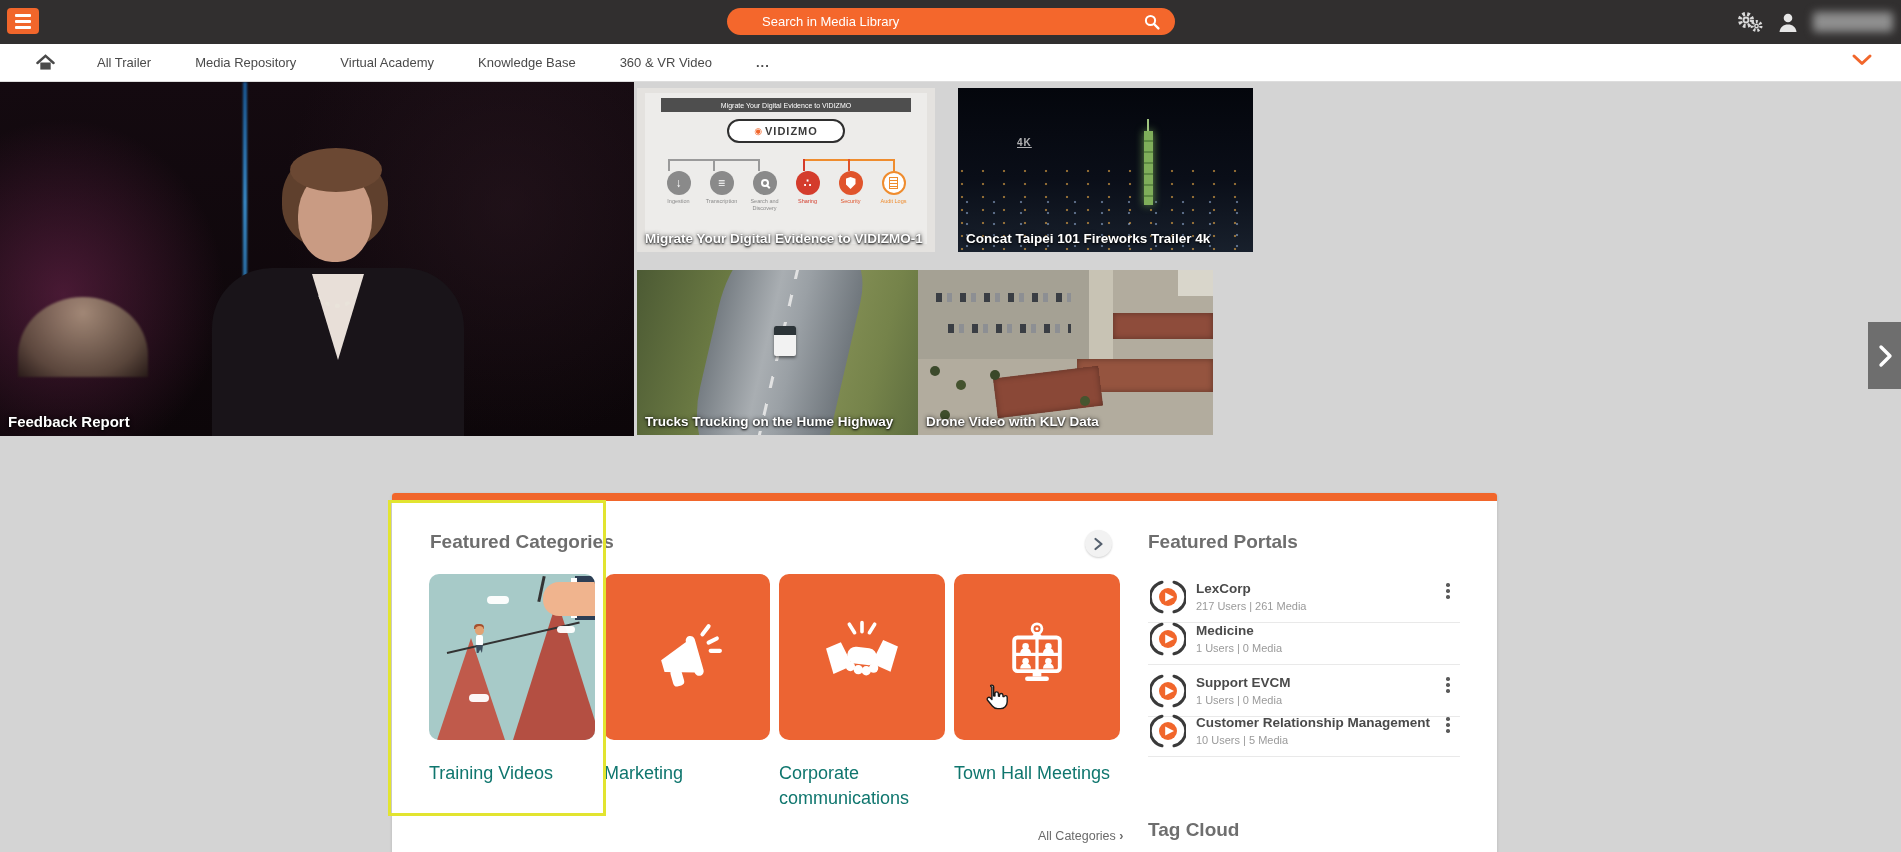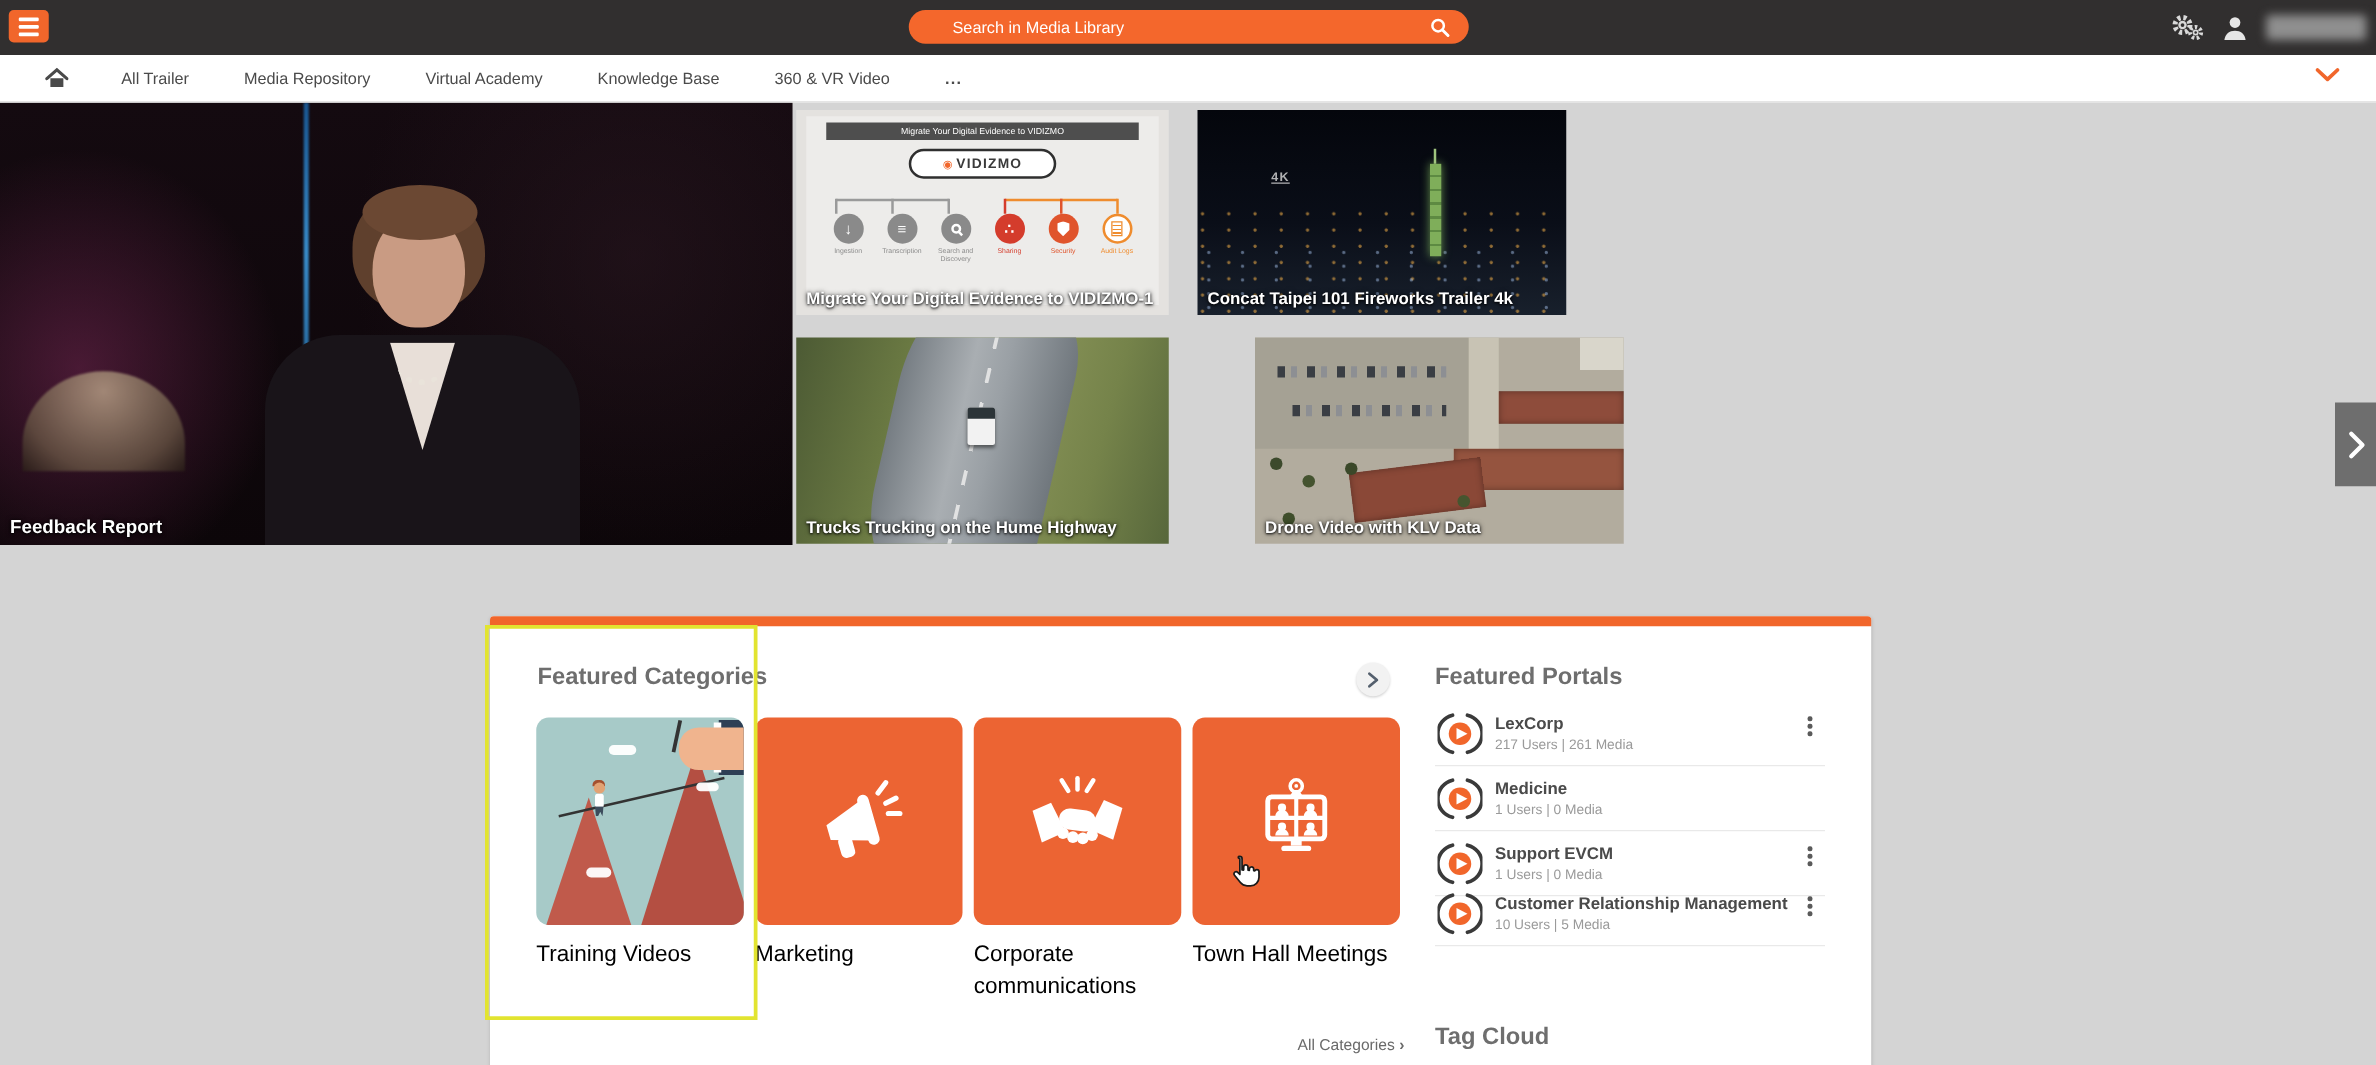--- a/index.html
+++ b/index.html
@@ -88,21 +88,21 @@
     background:linear-gradient(105deg,#4c5a34 0%,#6b7a43 28%,#8c965b 52%,#75834a 78%,#57673b 100%); }
   .road { position:absolute; background:linear-gradient(90deg,#767d83,#a9aeb2 40%,#9aa0a5 60%,#70777d); }
   #tk-road { left:24%; top:-20%; width:46%; height:145%; transform:rotate(13deg); border-radius:35% 20% 10% 30%; }
   #tk-line { position:absolute; left:49%; top:0; width:3px; height:100%;
     background:repeating-linear-gradient(#e8e8e8 0 12px, transparent 12px 28px); opacity:.9; }
   .truck { position:absolute; border-radius:2px; background:#f2f2f2; box-shadow:0 2px 3px rgba(0,0,0,.45); }
   .truck::after { content:""; position:absolute; left:0; right:0; top:0; height:30%; background:#2c3438; border-radius:2px 2px 0 0; }
   #tk-truck { left:46%; top:34%; width:22px; height:30px; }
 
   
-  #v-drone { left:1004px; top:188px; width:295px; height:165px; background:#b2ac9e;padding-left:18px; }
+  #v-drone { left:918px; top:188px; width:295px; height:165px; background:#b2ac9e;padding-left:18px; }
   #dr-park { left:0; top:0; width:58%; height:54%; background:#a5a194; }
   .car-row { position:absolute; height:9px;
     background:repeating-linear-gradient(90deg,#3a3e44 0 6px, transparent 6px 11px, #8d8f93 11px 16px, transparent 16px 24px); }
   #dr-row1 { left:6%; top:14%; width:46%; }
   #dr-row2 { left:10%; top:33%; width:42%; }
   #dr-road { left:58%; top:0; width:8%; height:56%; background:#c8c3b4; }
   .roof { position:absolute; background:#8e4c3b; box-shadow:inset 0 0 6px rgba(0,0,0,.35); }
   #dr-roof1 { left:54%; top:54%; width:46%; height:20%; background:#95543f; }
   #dr-roof2 { left:66%; top:26%; width:34%; height:16%; }
   #dr-roof3 { left:26%; top:62%; width:36%; height:24%; transform:rotate(-7deg); background:#8a4837; }
@@ -129,21 +129,21 @@
   #card { left:392px; top:493px; width:1105px; height:400px; background:#fff; border-radius:3px; box-shadow:0 1px 3px rgba(0,0,0,.15); }
   #card-accent { left:0; top:0; width:100%; height:8px; background:#f1662b; border-radius:3px 3px 0 0; }
   .section-heading { font-size:19px; color:#6e6e6e;font-weight:bold; }
   #cat-heading { left:38px; top:38px; }
   #scroll-btn { left:693px; top:37px; width:27px; height:27px; border-radius:50%; background:#f2f2f2; border:none;
     box-shadow:0 1px 2px rgba(0,0,0,.18); cursor:pointer; display:flex; align-items:center; justify-content:center; }
   .tile { position:absolute; top:81px; width:166px; height:166px; border-radius:10px; background:#ec6433; cursor:pointer;
     display:flex; align-items:center; justify-content:center; }
   #tile-0 { left:37px; background:#a7cac8; overflow:hidden; }
   #tile-1 { left:212px; } #tile-2 { left:387px; } #tile-3 { left:562px; }
-  .tile-label { position:absolute; top:258px; width:166px; font-size:18px; color:#000000; line-height:25px; }
+  .tile-label { position:absolute; top:268px; width:166px; font-size:18px; color:#0f766e; line-height:25px; }
   #tlabel-0 { left:37px; } #tlabel-1 { left:212px; } #tlabel-2 { left:387px; } #tlabel-3 { left:562px; }
 
   
   .tv-peak { position:absolute; bottom:0; width:0; height:0; }
   #tv-peak1 { left:8px; border-left:34px solid transparent; border-right:34px solid transparent; border-bottom:102px solid #c05a4b; }
   #tv-peak2 { left:84px; border-left:44px solid transparent; border-right:44px solid transparent; border-bottom:140px solid #b44f42; }
   #tv-line { position:absolute; left:18px; top:78px; width:136px; height:2px; background:#333; transform:rotate(-13deg); transform-origin:left center; }
   .tv-cloud { position:absolute; background:#fff; border-radius:8px; opacity:.95; }
   #tv-c1 { left:58px; top:22px; width:22px; height:8px; } #tv-c2 { left:128px; top:52px; width:18px; height:7px; }
   #tv-c3 { left:40px; top:120px; width:20px; height:8px; }
@@ -430,21 +430,21 @@
     <div id="tlabel-2" class="tile-label">Corporate communications</div>
     <div id="tlabel-3" class="tile-label">Town Hall Meetings</div>
 
     <div id="all-cats" class="abs">
       <span>All Categories</span>
       <b>›</b>
     </div>
 
     <div id="portals-heading" class="abs section-heading">Featured Portals</div>
 
-    <div class="portal-row" style="top:68px">
+    <div class="portal-row" style="top:78px">
       <svg class="logo" width="36" height="36" viewBox="0 0 36 36">
         <path d="M12 3.2 A15.2 15.2 0 0 0 12 32.8" fill="none" stroke="#3a3a3a" stroke-width="3" stroke-linecap="round"></path>
         <path d="M24 3.2 A15.2 15.2 0 0 1 24 32.8" fill="none" stroke="#3a3a3a" stroke-width="3" stroke-linecap="round"></path>
         <circle cx="18" cy="18" r="9" fill="#f1662b"></circle>
         <polygon points="15.2,13.4 24,18 15.2,22.6" fill="#fff"></polygon>
       </svg>
       <div class="portal-name">LexCorp</div>
       <div class="portal-meta">217 Users | 261 Media</div>
       <button class="kebab">
           <i></i>

